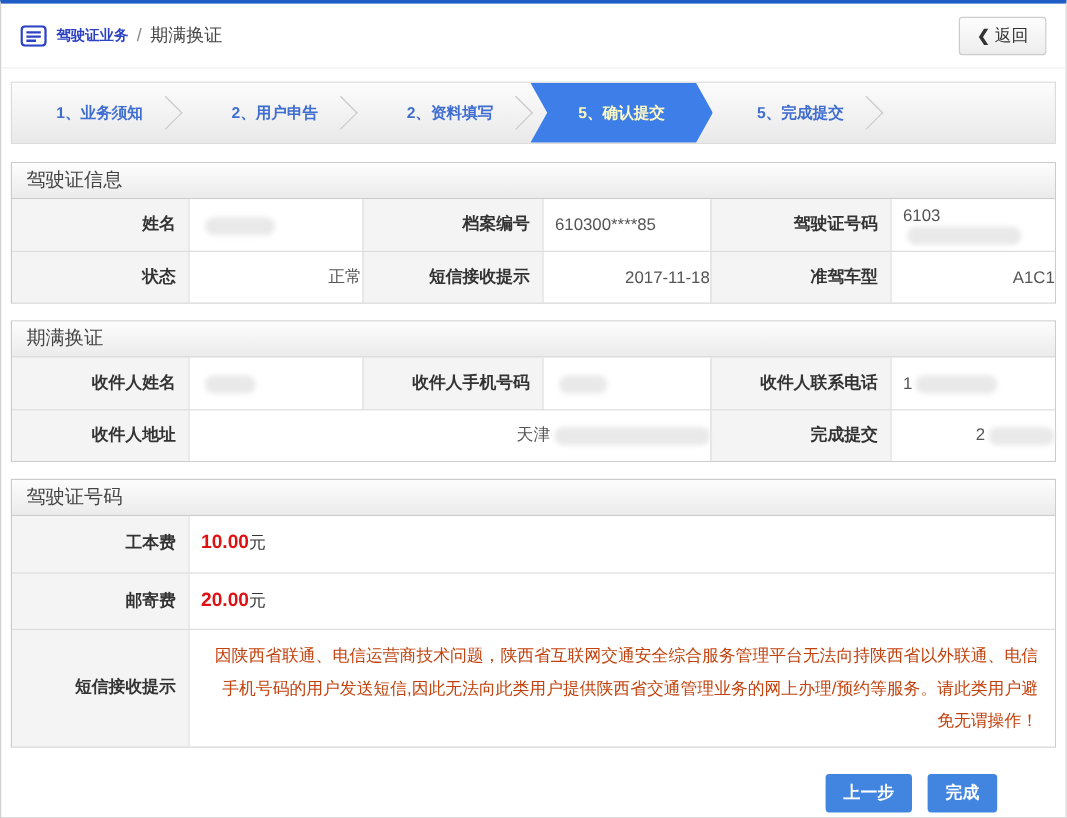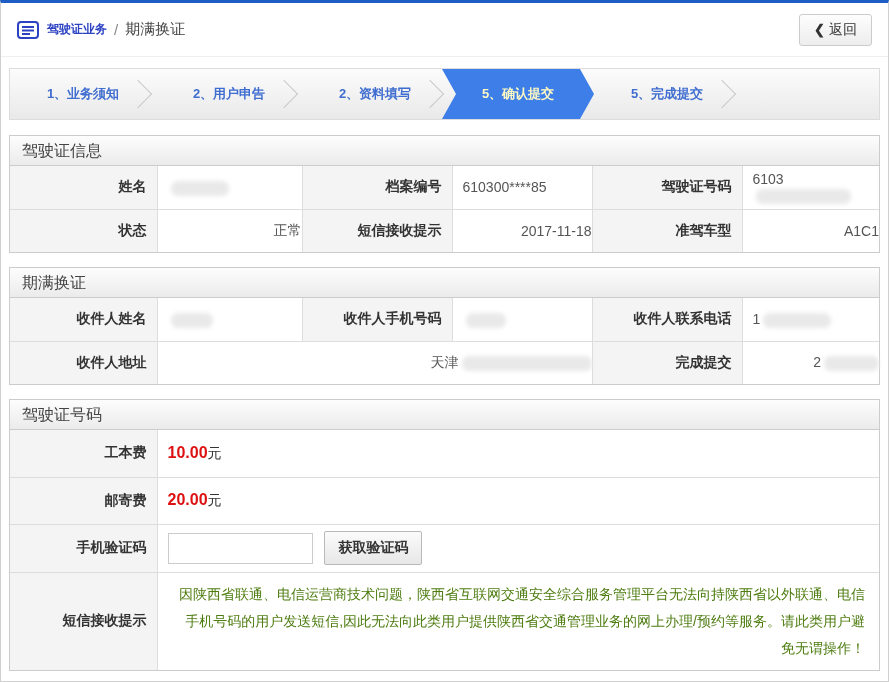--- a/index.html
+++ b/index.html
@@ -61,21 +61,21 @@
   .fee-num { color:#dd1111; font-weight:bold; font-size:16px; }
   .fee-unit { color:#333; font-size:14px; }
   .row-fee td { height:47px; }
   .row-code td { height:48px; }
   .row-sms td { height:72px; }
   .code-input { width:145px; height:31px; border:1px solid #ccc; padding:0 6px; font-size:14px; vertical-align:middle; }
   .code-btn {
     margin-left:8px; padding:7px 13px; font-size:14px; font-weight:bold; color:#333; cursor:pointer;
     background:linear-gradient(#fbfbfb,#e7e7e7); border:1px solid #b9b9b9; border-radius:2px; vertical-align:middle;
   }
-  .sms-text { color:#4d7c0f; font-size:14px; line-height:27px; padding:8px 14px 8px 10px; display:block; }
+  .sms-text { color:#c2410c; font-size:14px; line-height:27px; padding:8px 14px 8px 10px; display:block; }
   
   .footer { display:flex; justify-content:flex-end; gap:13px; padding:8px 57px 0 0; }
   .blue-btn {
     background:#4285e0; color:#fff; font-size:14px; font-weight:bold; border:none; cursor:pointer;
     padding:7px 15px; border-radius:3px;
   }
 </style>
 </head>
 <body>
 
@@ -190,27 +190,20 @@
         </colgroup>
       <tbody>
           <tr class="row-fee">
         <td class="lbl">工本费</td>
         <td class="val"><span class="fee-num">10.00</span><span class="fee-unit">元</span></td>
       </tr>
       <tr class="row-fee">
         <td class="lbl">邮寄费</td>
         <td class="val"><span class="fee-num">20.00</span><span class="fee-unit">元</span></td>
       </tr>
-      <tr class="row-code">
-        <td class="lbl">手机验证码</td>
-        <td class="val">
-          <input class="code-input" type="text" value="" style="">
-          <button class="code-btn">获取验证码</button>
-        </td>
-      </tr>
       <tr class="row-sms">
         <td class="lbl">短信接收提示</td>
         <td class="val">
               <span class="sms-text">因陕西省联通、电信运营商技术问题，陕西省互联网交通安全综合服务管理平台无法向持陕西省以外联通、电信手机号码的用户发送短信,因此无法向此类用户提供陕西省交通管理业务的网上办理/预约等服务。请此类用户避免无谓操作！</span>
             </td>
       </tr>
     </tbody>
       </table>
   </div>
 

